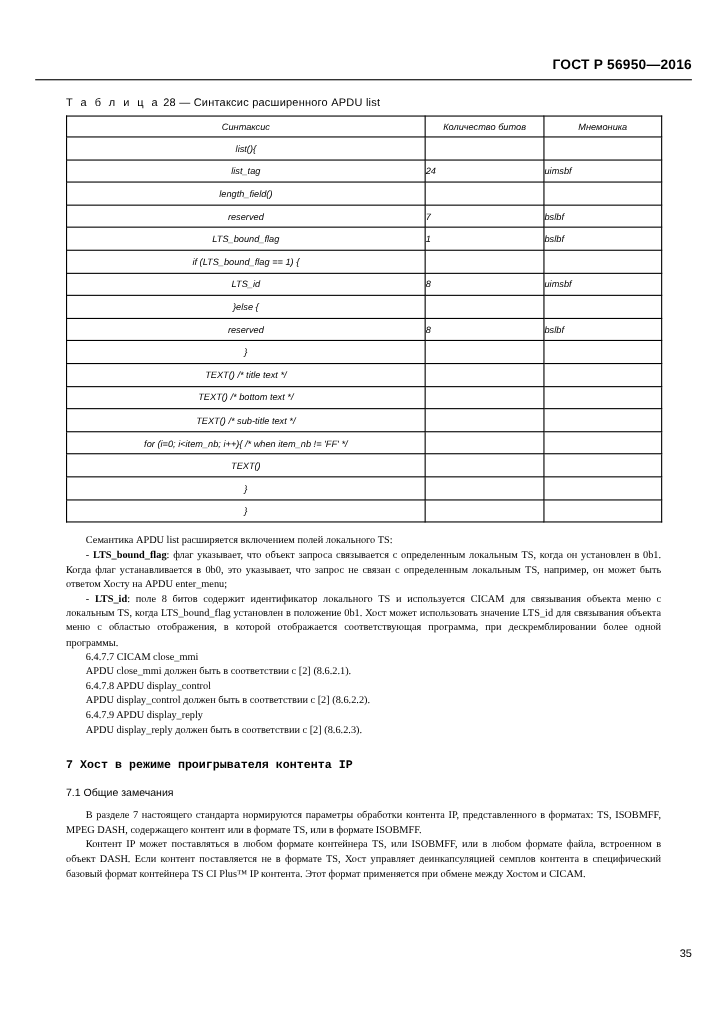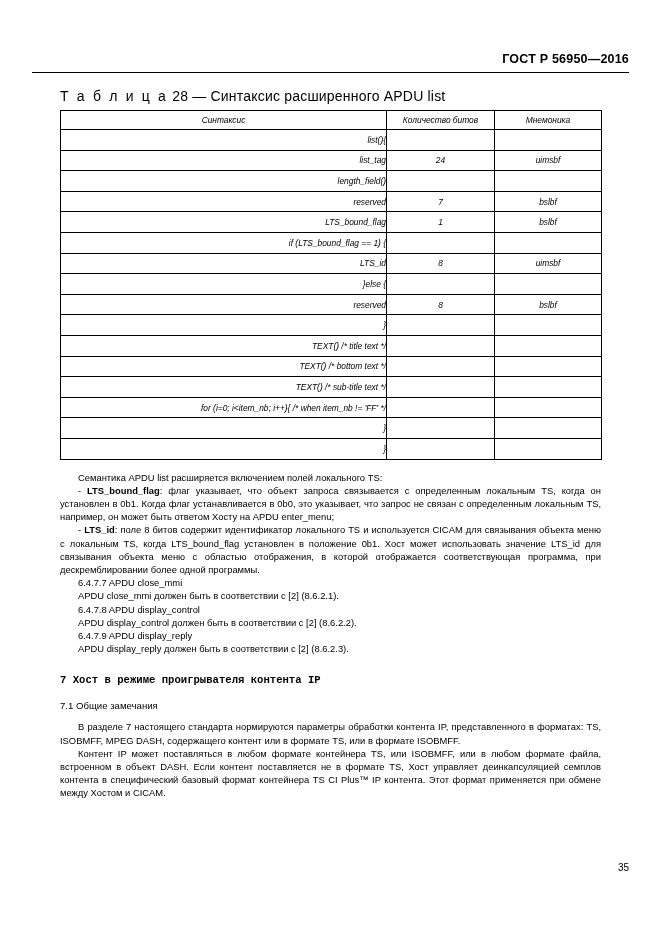--- a/index.html
+++ b/index.html
@@ -37,21 +37,21 @@
     right: 32px;
     border-bottom: 1px solid #000;
   }
   .content {
     position: absolute;
     top: 88px;
     left: 60px;
     width: 541px;
   }
   .table-caption {
-    font-size: 14px;
+    font-size: 10px;
     margin-bottom: 6px;
     letter-spacing: 0.2px;
   }
   .table-caption .spaced {
     letter-spacing: 2.2px;
   }
   table.apdu {
     border-collapse: collapse;
     width: 541px;
     table-layout: fixed;
@@ -62,44 +62,45 @@
     padding: 0;
     font-style: italic;
   }
   table.apdu th {
     font-weight: normal;
     text-align: center;
     height: 18px;
     vertical-align: middle;
   }
   td.syn {
-    text-align: right;
+    text-align: center;
     padding-left: 8px;
     height: 19.6px;
     vertical-align: middle;
     border-top: none;
     border-bottom: none;
   }
   td.bits, td.mnem {
-    text-align: center;
+    text-align: left;
     vertical-align: middle;
     height: 19.6px;
     border-top: none;
     border-bottom: none;
   }
   tr.first td { border-top: 1px solid #000; }
   tr.last td { border-bottom: 1px solid #000; }
   .i1 { padding-left: 26px; }
   .i2 { padding-left: 44px; }
   .i3 { padding-left: 62px; }
   .body-text {
     font-size: 9.4px;
     line-height: 13.2px;
     text-align: justify;
     margin-top: 11px;
+    font-family: Liberation Serif, serif;
   }
   .body-text p {
     margin: 0;
   }
   .indent {
     text-indent: 18px;
   }
   .heading1 {
     font-size: 10.6px;
     font-weight: bold;
@@ -214,20 +215,25 @@
           <td class="bits"></td>
           <td class="mnem"></td>
         </tr>
         <tr>
           <td class="syn i1">TEXT() /* sub-title text */</td>
           <td class="bits"></td>
           <td class="mnem"></td>
         </tr>
         <tr>
           <td class="syn i1">for (i=0; i&lt;item_nb; i++){ /* when item_nb != 'FF' */</td>
+          <td class="bits"></td>
+          <td class="mnem"></td>
+        </tr>
+        <tr>
+          <td class="syn i3">TEXT()</td>
           <td class="bits"></td>
           <td class="mnem"></td>
         </tr>
         <tr>
           <td class="syn i1">}</td>
           <td class="bits"></td>
           <td class="mnem"></td>
         </tr>
         <tr class="last">
           <td class="syn">}</td>
@@ -238,21 +244,21 @@
     </table>
 
     <div class="body-text">
       <p class="indent">Семантика APDU list расширяется включением полей локального TS:</p>
       <p class="indent">
         <span>- </span><b>LTS_bound_flag</b><span>: флаг указывает, что объект запроса связывается с определенным локальным TS, когда он установлен в 0b1. Когда флаг устанавливается в 0b0, это указывает, что запрос не связан с определенным локальным TS, например, он может быть ответом Хосту на APDU enter_menu;</span>
       </p>
       <p class="indent">
         <span>- </span><b>LTS_id</b><span>: поле 8 битов содержит идентификатор локального TS и используется CICAM для связывания объекта меню с локальным TS, когда LTS_bound_flag установлен в положение 0b1. Хост может использовать значение LTS_id для связывания объекта меню с областью отображения, в которой отображается соответствующая программа, при дескремблировании более одной программы.</span>
       </p>
-      <p class="indent">6.4.7.7 APDU close_mmi</p>
+      <p class="indent">6.4.7.7 CICAM close_mmi</p>
       <p class="indent">APDU close_mmi должен быть в соответствии с [2] (8.6.2.1).</p>
       <p class="indent">6.4.7.8 APDU display_control</p>
       <p class="indent">APDU display_control должен быть в соответствии с [2] (8.6.2.2).</p>
       <p class="indent">6.4.7.9 APDU display_reply</p>
       <p class="indent">APDU display_reply должен быть в соответствии с [2] (8.6.2.3).</p>
     </div>
 
     <div class="heading1">7 Хост в режиме проигрывателя контента IP</div>
     <div class="heading2">7.1 Общие замечания</div>
 

